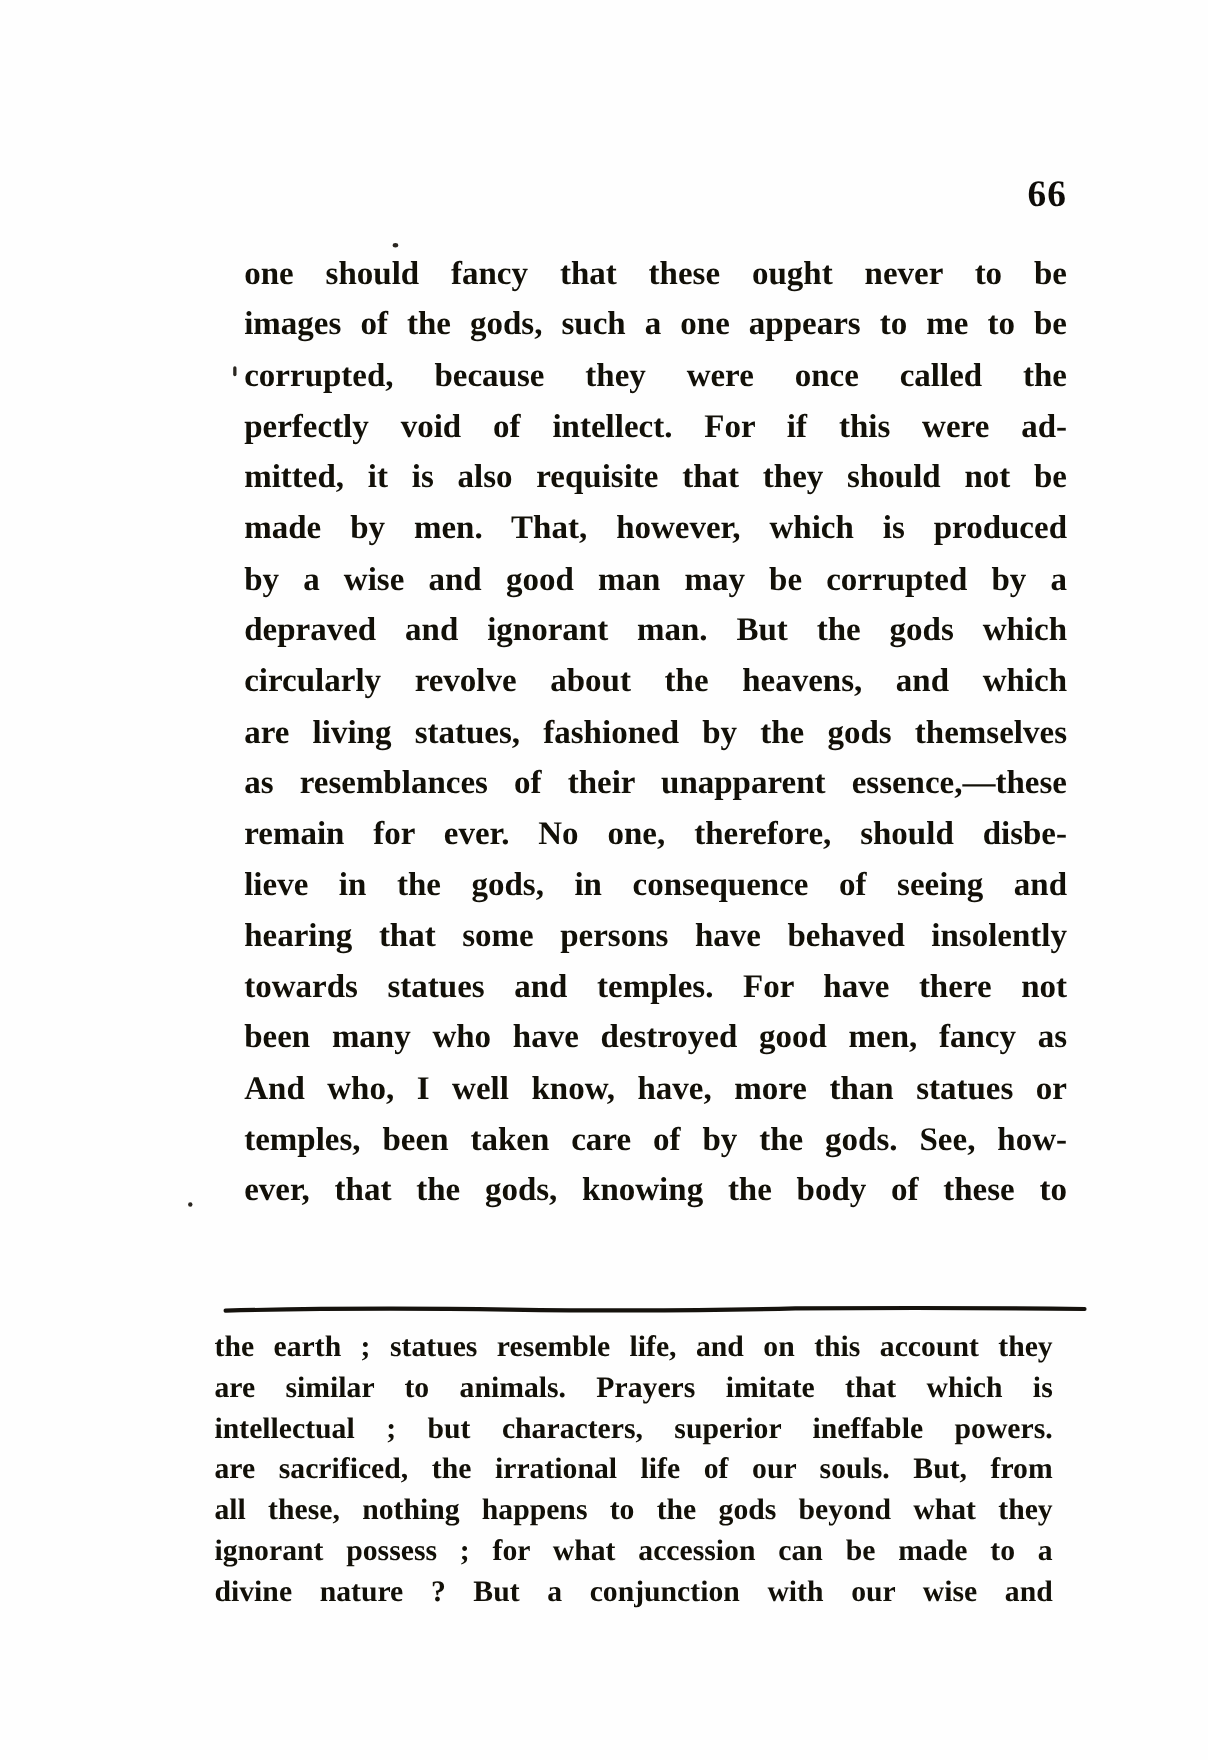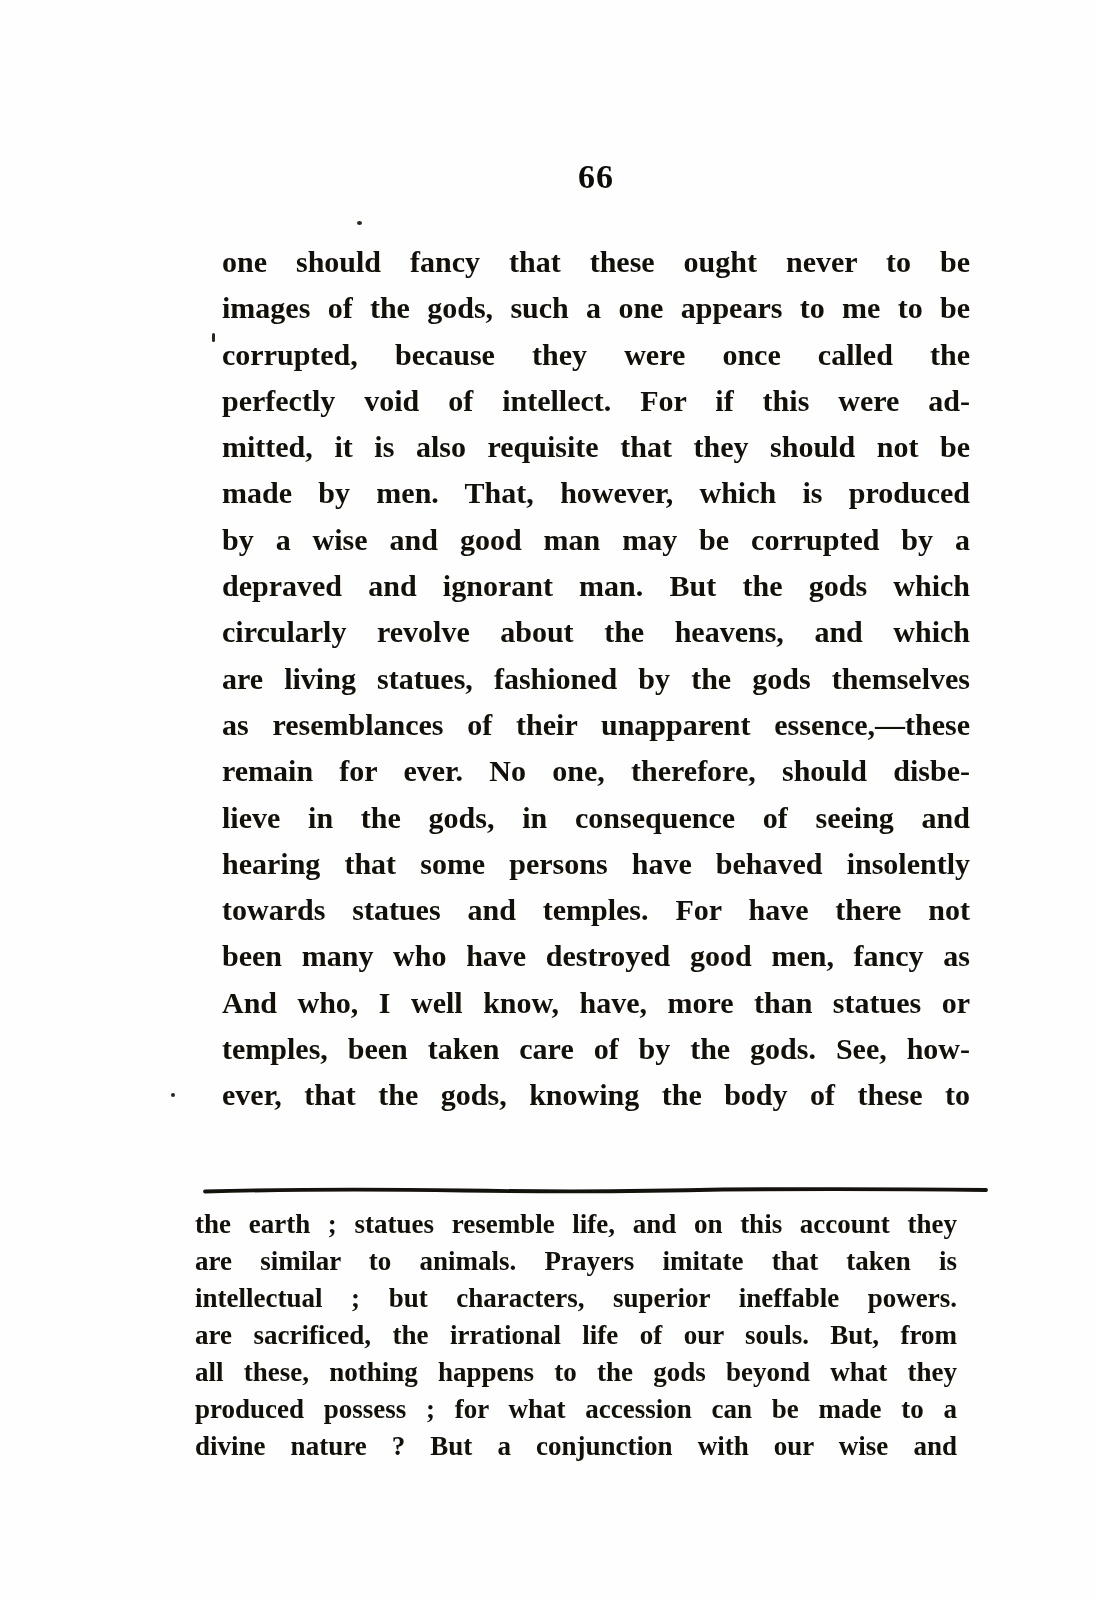--- a/index.html
+++ b/index.html
@@ -14,32 +14,31 @@
     background: #fefefe;
     overflow: hidden;
     font-family: "Liberation Serif", "DejaVu Serif", serif;
     color: #121008;
   }
   .page-number {
     position: absolute;
     top: 158px;
     left: 222px;
     width: 748px;
-    text-align: center;
+    text-align: right;
     font-size: 34px;
     font-weight: 700;
     letter-spacing: 1px;
     color: #0e0c09;
   }
   .body-block {
     position: absolute;
     top: 226px;
     left: 222px;
     width: 748px;
-    margin-top: 13px;
   }
   .body-block .line {
     height: 46.3px;
     line-height: 46.3px;
     font-size: 30px;
     font-weight: 600;
     white-space: nowrap;
     text-align: justify;
     text-align-last: justify;
     color: #121008;
@@ -107,25 +106,25 @@
     <div class="line">temples, been taken care of by the gods. See, how-</div>
     <div class="line">ever, that the gods, knowing the body of these to</div>
   </div>
 
   <svg class="divider" viewBox="0 0 785 10" preserveAspectRatio="none" aria-hidden="true">
     <path d="M 2 5.5 Q 120 2.5 260 4.5 T 520 3.5 Q 660 2.5 783 4.0" fill="none" stroke="#15120d" stroke-width="3.8" stroke-linecap="round"></path>
   </svg>
 
   <div class="footnote-block">
     <div class="line">the earth ; statues resemble life, and on this account they</div>
-    <div class="line">are similar to animals. Prayers imitate that taken is</div>
+    <div class="line">are similar to animals. Prayers imitate that which is</div>
     <div class="line">intellectual ; but characters, superior ineffable powers.</div>
     <div class="line">are sacrificed, the irrational life of our souls. But, from</div>
     <div class="line">all these, nothing happens to the gods beyond what they</div>
-    <div class="line">produced possess ; for what accession can be made to a</div>
+    <div class="line">ignorant possess ; for what accession can be made to a</div>
     <div class="line">divine nature ? But a conjunction with our wise and</div>
   </div>
 
   <div class="speck s1"></div>
   <div class="speck s2"></div>
   <div class="speck s3"></div>
 
 </div>
 
 </body></html>

